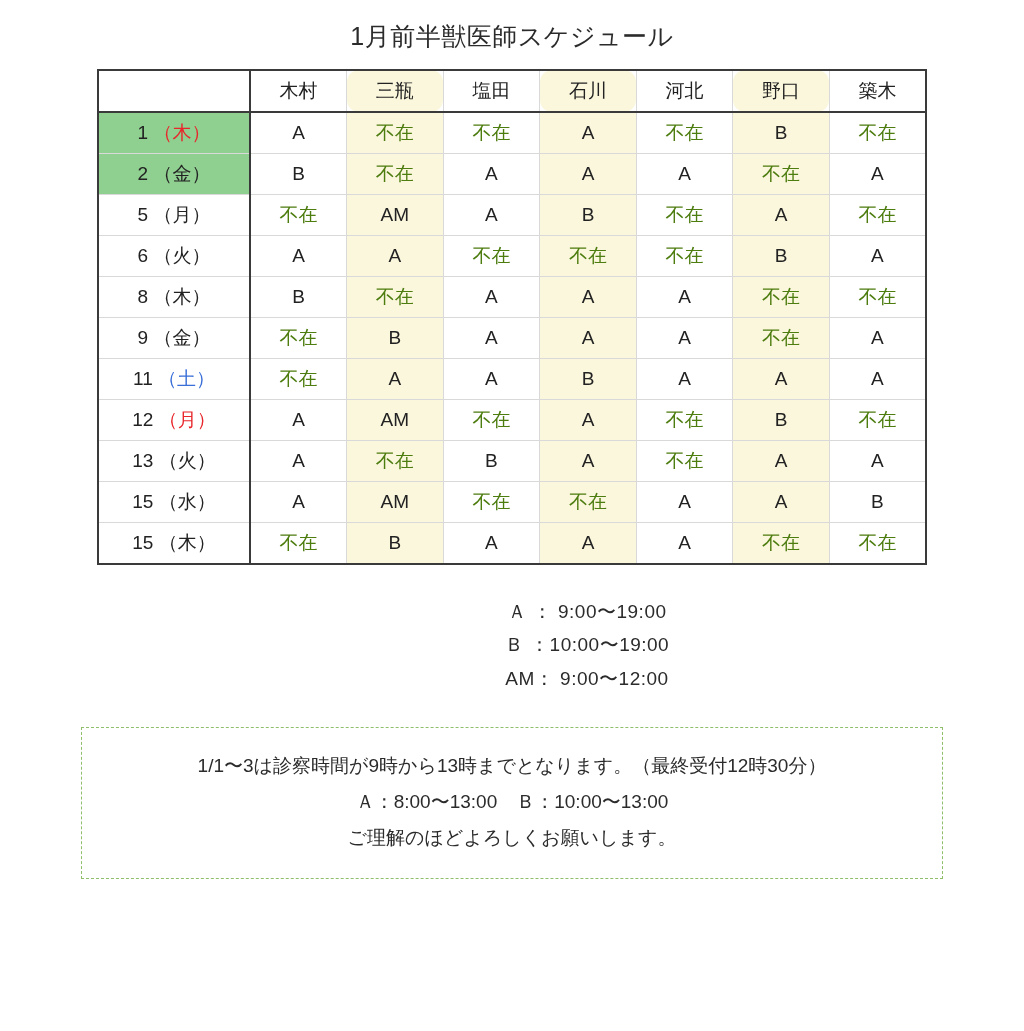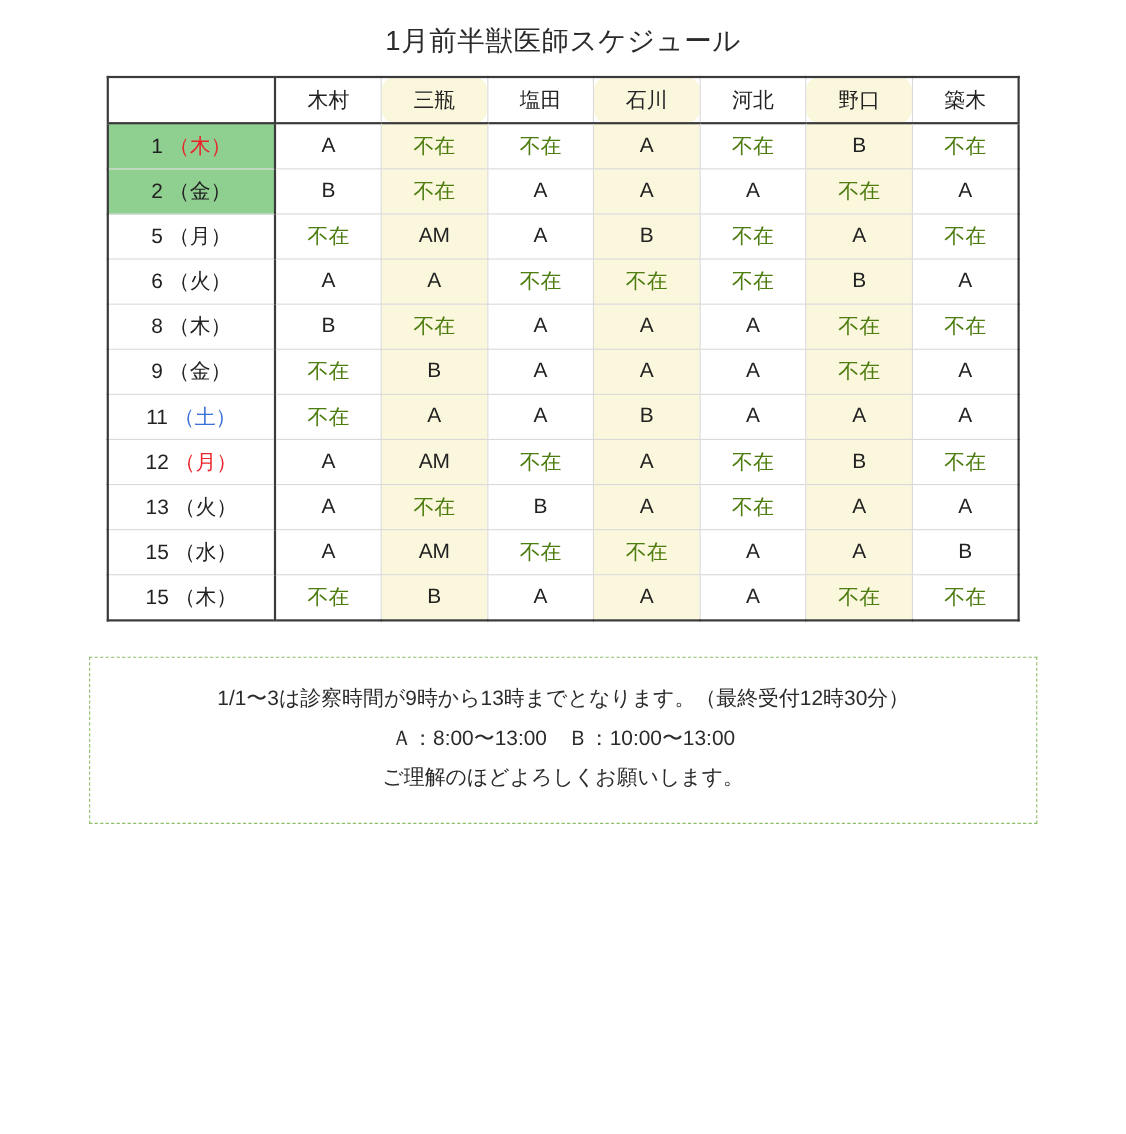--- a/index.html
+++ b/index.html
@@ -232,20 +232,25 @@
             <td>A</td>
             <td class="hl-col">A</td>
             <td>A</td>
             <td class="hl-col absent">不在</td>
             <td class="absent">不在</td>
           </tr>
         </tbody>
     </table>
   </div>
 
+  <div class="legend">
+      <div>Ａ ：  9:00〜19:00</div>
+      <div>Ｂ ：10:00〜19:00</div>
+      <div>AM：  9:00〜12:00</div>
+    </div>
 
   <div class="notice">
       <div>1/1〜3は診察時間が9時から13時までとなります。（最終受付12時30分）</div>
       <div>Ａ：8:00〜13:00　Ｂ：10:00〜13:00</div>
       <div>ご理解のほどよろしくお願いします。</div>
     </div>
 
 </div>
 
 </body></html>

